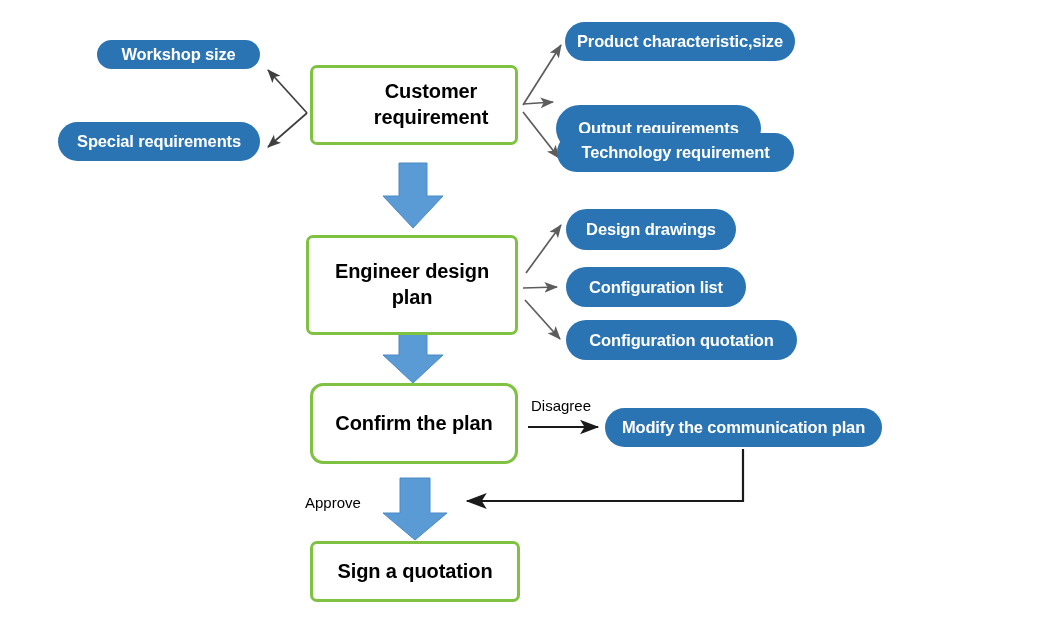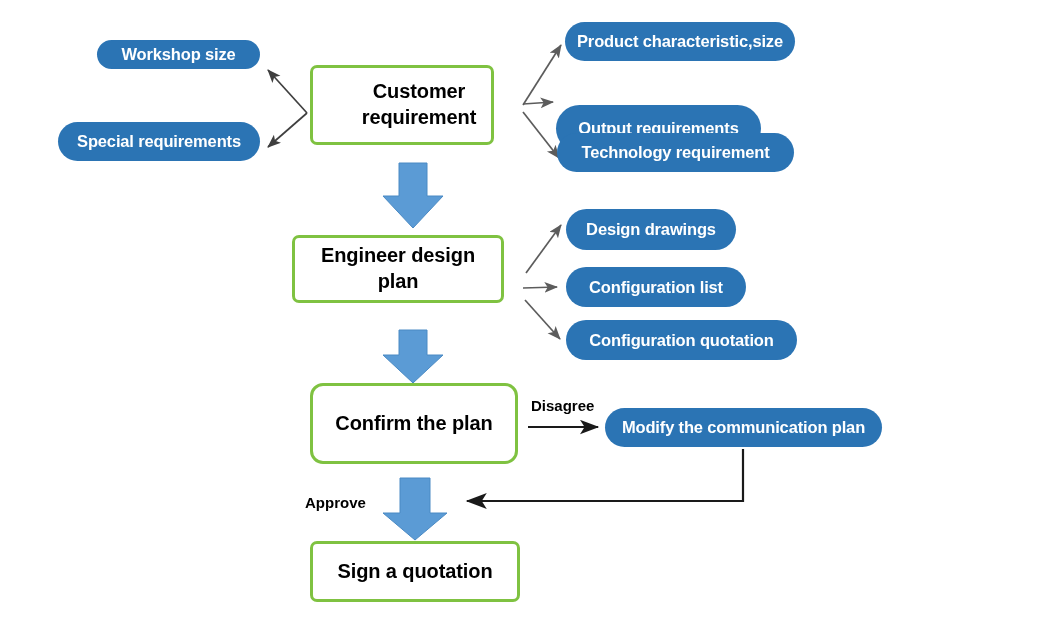--- a/index.html
+++ b/index.html
@@ -61,21 +61,21 @@
     line-height: 1.1;
     letter-spacing: -0.15px;
     padding: 12px 16px;
     white-space: nowrap;
   }
 
   
   .edge-label {
     position: absolute;
     color: #000000;
-    font-weight: bold;
+    font-weight: normal;
     font-size: 15px;
     white-space: nowrap;
     line-height: 1;
   }
 </style>
 </head>
 <body>
 
 <div id="canvas">
 
@@ -133,25 +133,25 @@
 
     <g>
       <path d="M 399 330 L 427 330 L 427 355 L 443 355 L 413 383 L 383 355 L 399 355 Z" fill="#5B9BD5" stroke="#4A8AC4" stroke-width="1"></path>
     </g>
 
     <g>
       <path d="M 400 478 L 430 478 L 430 513 L 447 513 L 415 540 L 383 513 L 400 513 Z" fill="#5B9BD5" stroke="#4A8AC4" stroke-width="1"></path>
     </g>
   </svg>
 
-  <div class="proc-box" style="left:310px; top:65px; width:184px; height:80px;padding-left:42px;">
+  <div class="proc-box" style="left:310px; top:65px; width:208px; height:80px;padding-left:42px;">
     <span>Customer requirement</span>
   </div>
 
-  <div class="proc-box" style="left:292px; top:235px; width:212px; height:68px;">
+  <div class="proc-box" style="left:306px; top:235px; width:212px; height:100px;">
     <span>Engineer design plan</span>
   </div>
 
   <div class="proc-box" style="left:310px; top:383px; width:208px; height:81px;border-radius:13px;">
     <span>Confirm the plan</span>
   </div>
 
   <div class="proc-box" style="left:310px; top:541px; width:210px; height:61px;">
     <span>Sign a quotation</span>
   </div>

